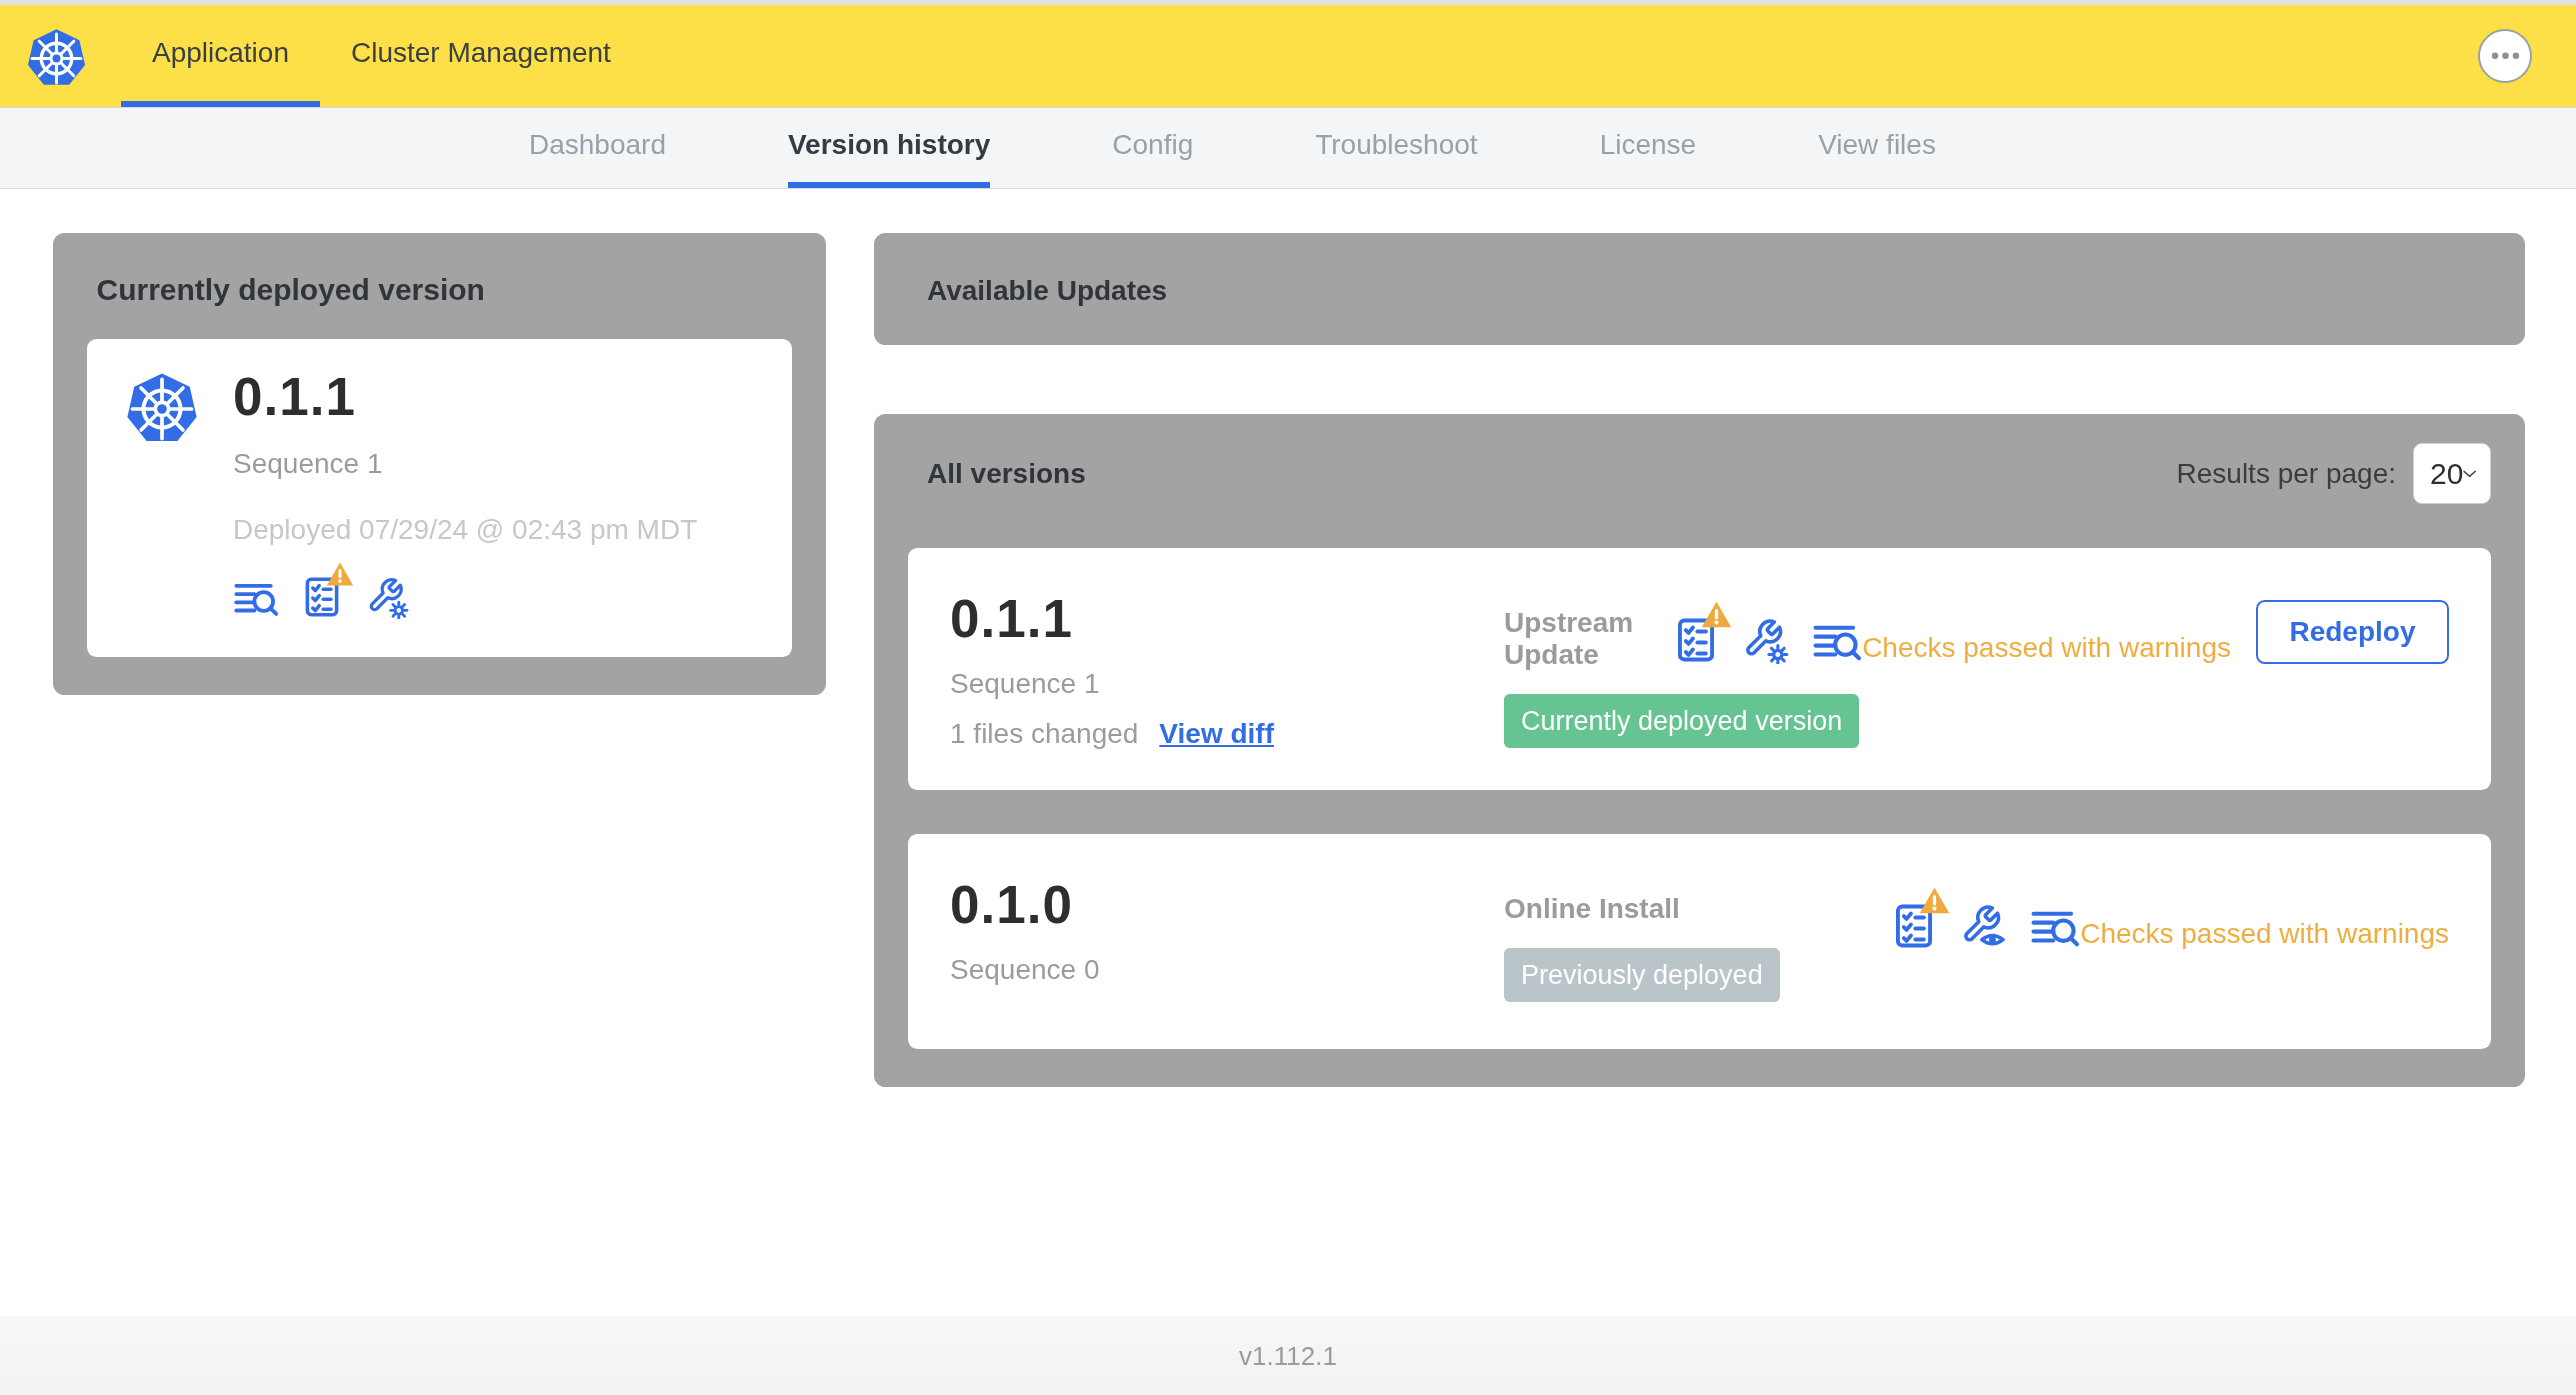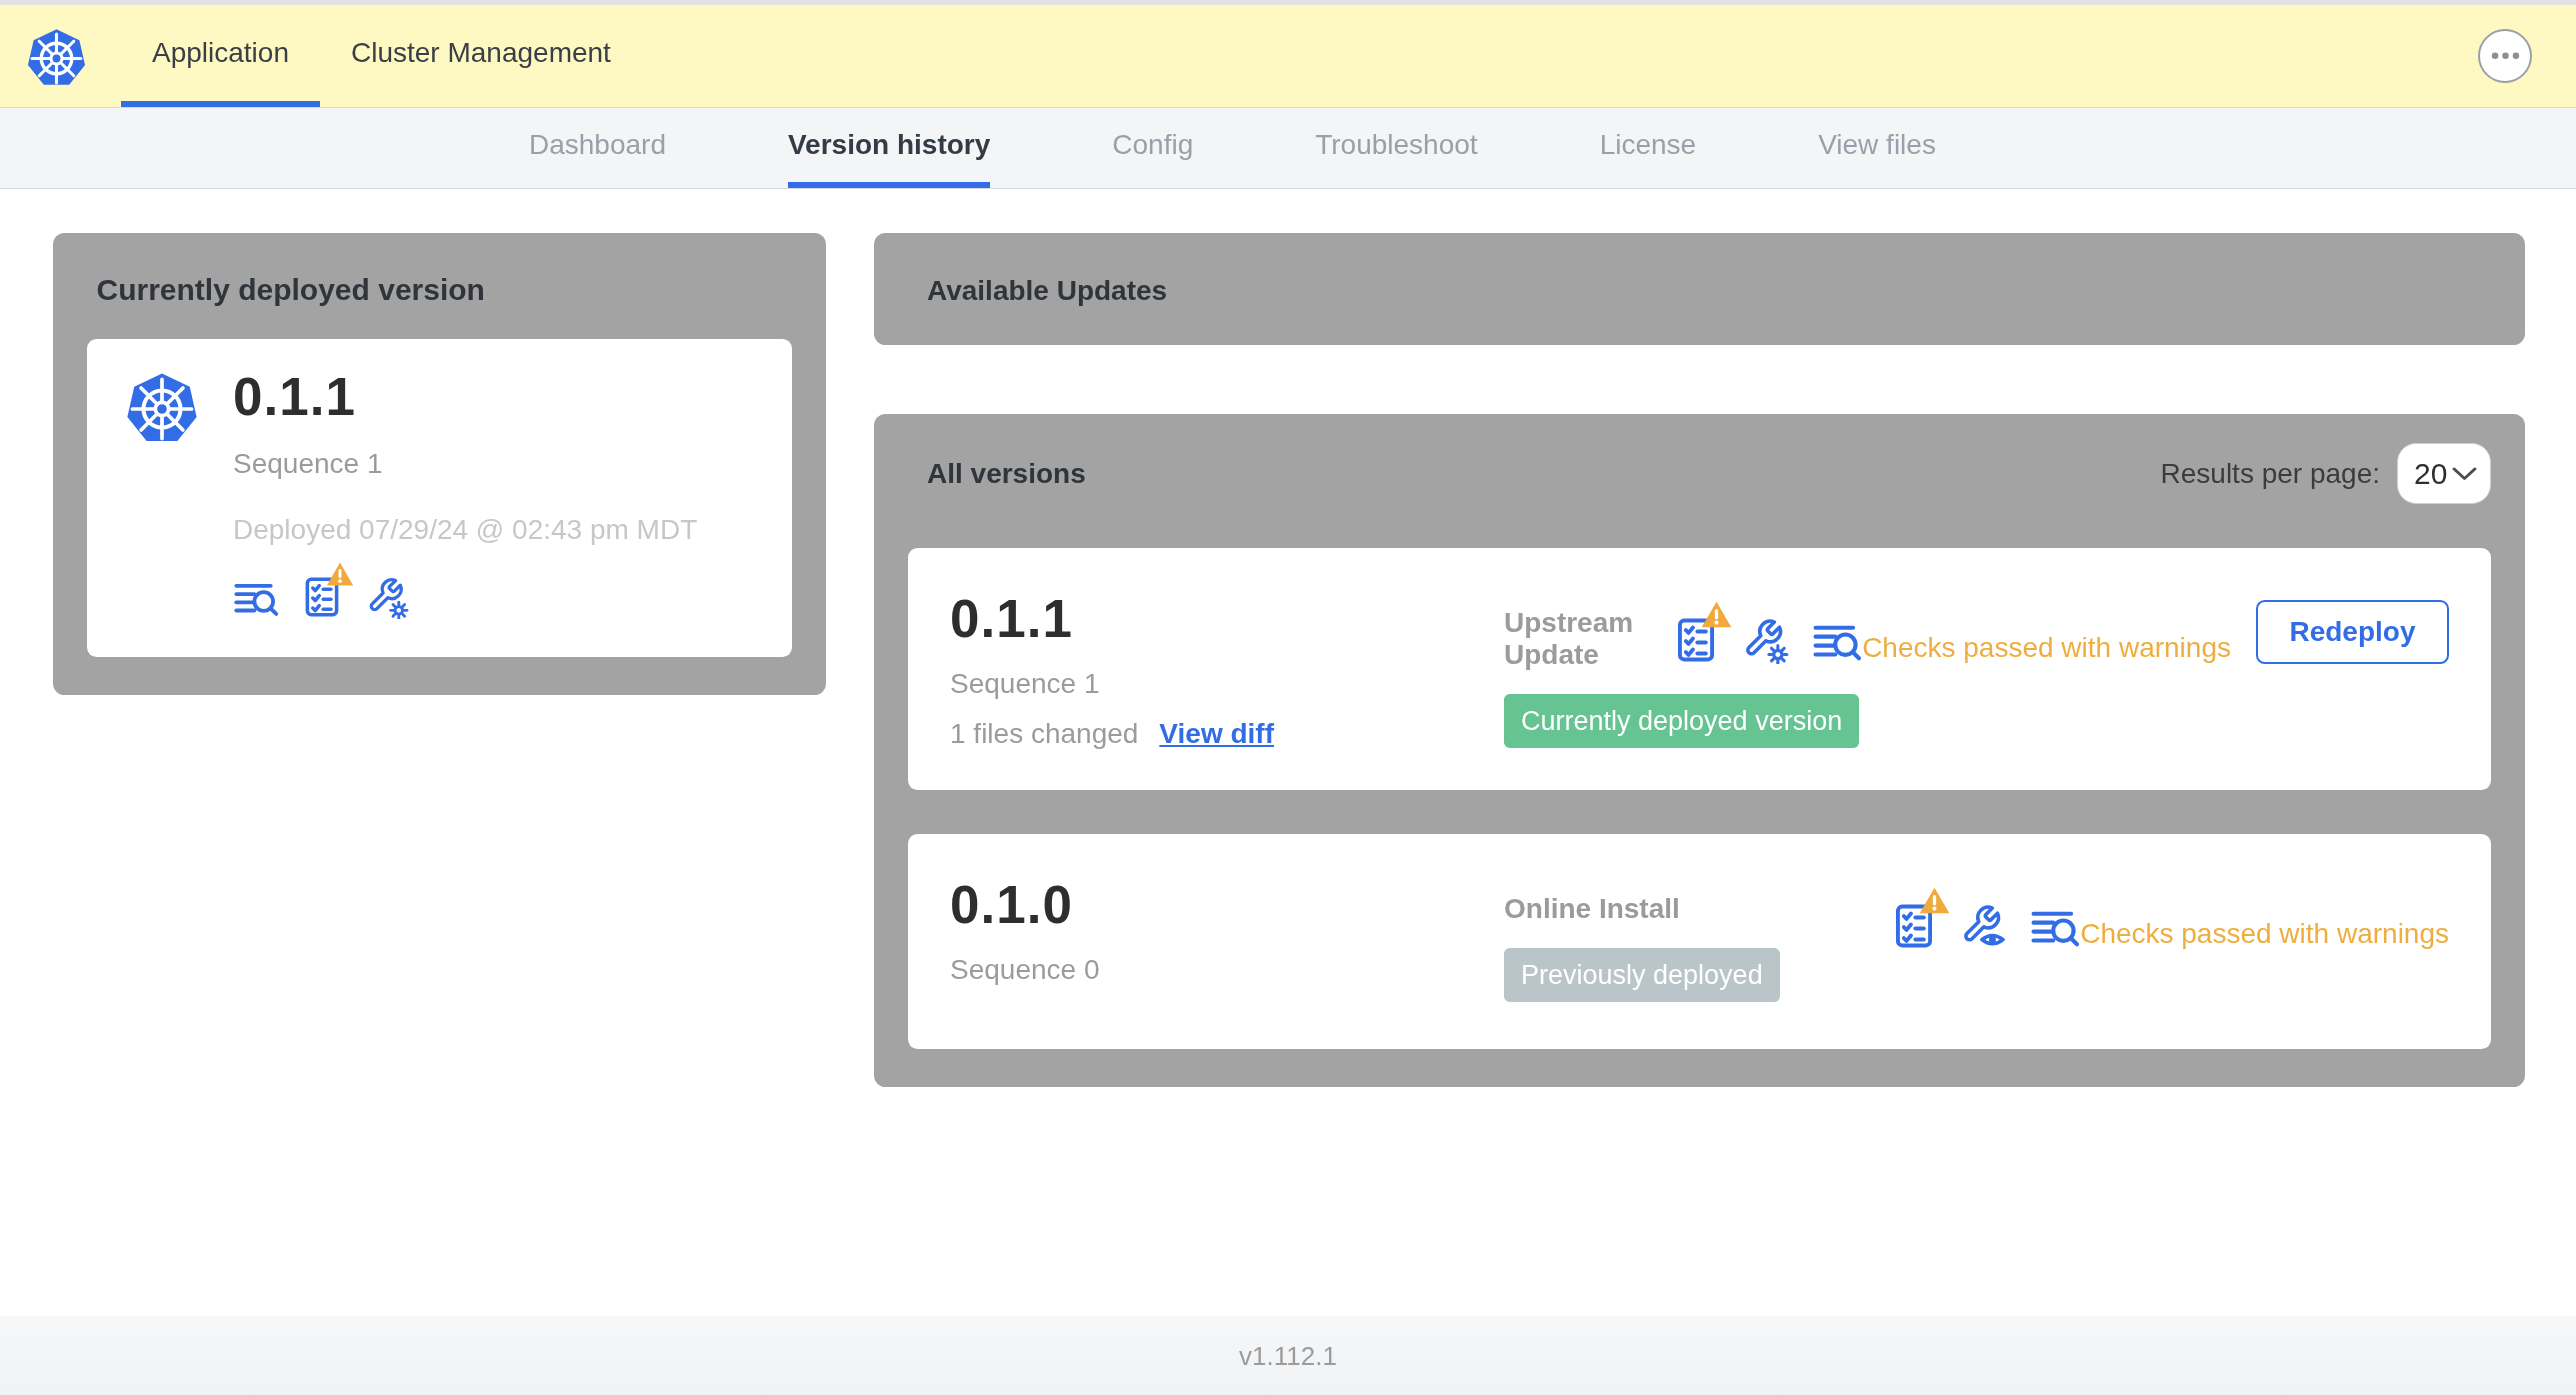--- a/index.html
+++ b/index.html
@@ -8,21 +8,21 @@
     width:2576px; height:1396px;
     font-family:"Liberation Sans", sans-serif;
     background:#ffffff; color:#2f2f2f;
     display:flex; flex-direction:column;
     overflow:hidden;
   }
 
   
   .top-strip { height:4.8px; background:#e2e2e2; flex:none; }
   .header {
-    height:102px; flex:none; background:#fef9c3;
+    height:102px; flex:none; background:#fde047;
     display:flex; align-items:stretch;
     padding:0 44px 0 26px;
   }
   .logo-wrap { align-self:center; width:61px; height:61px; margin:5.7px 34px 0 0; }
   .header-tab {
     display:flex; align-items:center; padding:0 31px;
     font-size:28px; color:#3a3f45; cursor:pointer; border-bottom:6.7px solid transparent;
   }
   .header-tab.active { border-bottom-color:#326de6; }
   .header-spacer { flex:1; }
@@ -75,21 +75,21 @@
     background:#326de6; color:#fff; font-size:28px; font-weight:700;
     padding:18px 35px; border:none; border-bottom:4.8px solid #2b5ec9;
     border-radius:8.6px; cursor:pointer; font-family:inherit;
   }
 
   .allv-card { margin-top:69px; padding:29px 34px 38px; }
   .allv-head { display:flex; justify-content:space-between; align-items:center; padding-left:19px; }
   .rpp { display:flex; align-items:center; }
   .rpp-label { font-size:28px; color:#3c3c3c; margin-right:17px; }
   .rpp-select {
-    width:94px; height:61px; background:#fff; border:1.9px solid #ccd0d4; border-radius:19px;
+    width:78px; height:61px; background:#fff; border:1.9px solid #ccd0d4; border-radius:9px;
     display:flex; align-items:center; justify-content:space-between;
     padding:0 13.4px 0 16px; font-size:30px; color:#2f2f2f; cursor:pointer;
   }
 
   .version-row {
     background:#fff; border-radius:9.5px; margin-top:44px;
     padding:40px 42px; display:flex; min-height:215px;
   }
   .vr-left { width:554px; flex:none; }
   .vr-seq { font-size:28px; color:#9b9b9b; margin-top:19px; }

